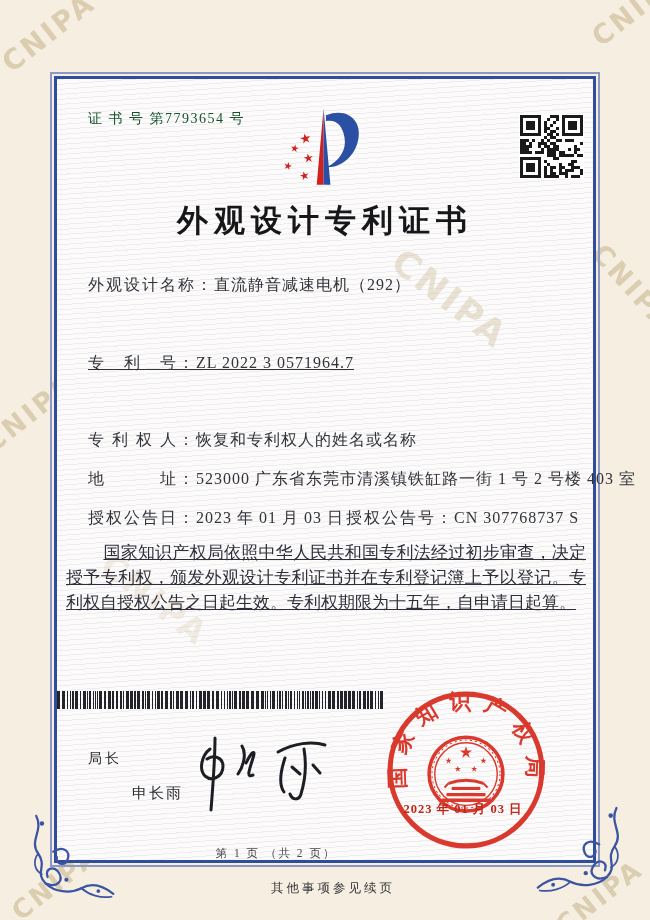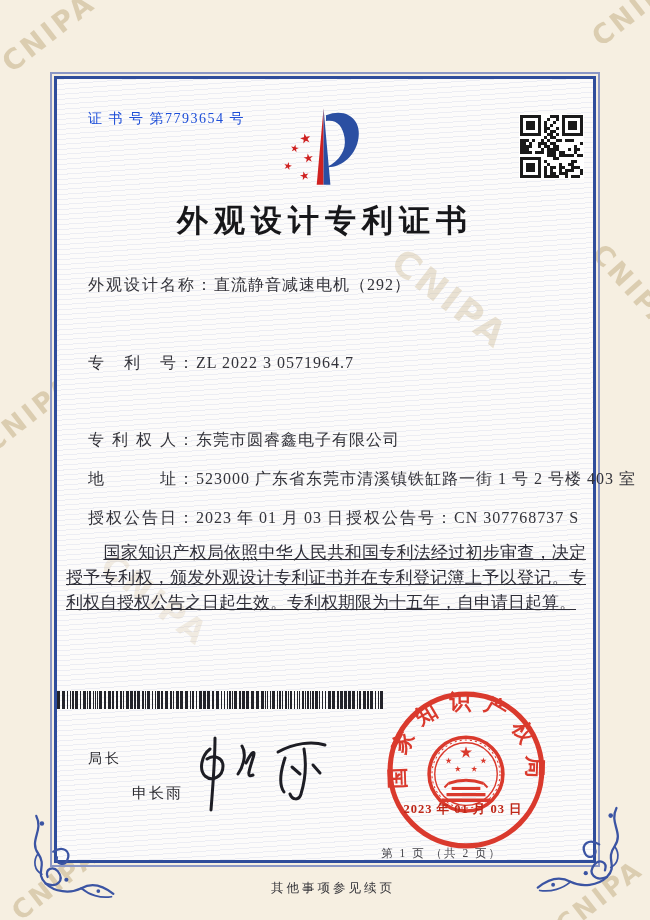--- a/index.html
+++ b/index.html
@@ -29,21 +29,21 @@
   .frame-inner{
     width:100%;height:100%;box-sizing:border-box;
     border:3px solid #2f4d9b;
     background:#fcfbfa;
     background-image:repeating-linear-gradient(176deg,
       rgba(128,142,198,0.13) 0px, rgba(128,142,198,0.13) 1px,
       rgba(255,255,255,0) 1px, rgba(255,255,255,0) 5px);
   }
   .cert-no{
     position:absolute;left:88px;top:110px;
-    font-size:14px;letter-spacing:1.5px;color:#1d4ed8;
+    font-size:14px;letter-spacing:1.5px;color:#14532d;
   }
   .logo{position:absolute;left:282px;top:106px;}
   .qr{position:absolute;left:519px;top:114px;background:#fff;padding:1px;}
   .title{
     position:absolute;left:50px;top:200px;width:550px;
     text-align:center;font-size:31px;font-weight:bold;
     letter-spacing:6px;color:#17171a;
   }
   .field-row{
     position:absolute;left:88px;width:500px;
@@ -59,21 +59,21 @@
   .barcode{position:absolute;left:57px;top:691px;}
   .sig-title{position:absolute;left:88px;top:750px;font-size:14px;letter-spacing:3px;color:#2b2b30;font-family:Liberation Mono, monospace;}
   .sig-name{position:absolute;left:88px;top:784px;font-size:15px;letter-spacing:2px;color:#2b2b30;margin-left:44px;}
   .sig-draw{position:absolute;left:182px;top:733px;}
   .seal{position:absolute;left:384px;top:688px;opacity:0.95;}
   .seal-date{
     position:absolute;left:378px;top:801px;width:170px;text-align:center;
     font-size:12.5px;font-weight:bold;color:#bf2718;letter-spacing:1px;
   }
   .page-indicator{
-    position:absolute;left:50px;top:846px;width:452px;text-align:right;
+    position:absolute;left:50px;top:846px;width:452px;text-align:center;
     font-size:11.5px;letter-spacing:2px;color:#46464c;
   }
   .footer-note{
     position:absolute;left:0;top:880px;width:650px;text-align:center;
     font-size:12.5px;letter-spacing:3px;color:#333338;margin-left:8px;
   }
   .orn{position:absolute;}
   .orn-left{left:24px;top:814px;}
   .orn-right{left:532px;top:802px;transform:scaleX(-1);}
 </style>
@@ -343,25 +343,25 @@
       <rect x="51" y="60" width="3" height="3" fill="#1a1a1a"></rect>
       <rect x="54" y="60" width="3" height="3" fill="#1a1a1a"></rect>
       <rect x="57" y="60" width="3" height="3" fill="#1a1a1a"></rect>
     </svg>
 
   <div class="title">外观设计专利证书</div>
 
   <div class="field-row" style="top:275px;">
     <span class="lbl">外观设计名称：</span><span>直流静音减速电机（292）</span>
   </div>
-  <div class="field-row" style="top:353px;">
+  <div class="field-row" style="top:353px;text-decoration:underline;">
     <span class="lbl">专　利　号：</span><span>ZL 2022 3 0571964.7</span>
   </div>
   <div class="field-row" style="top:430px;">
-    <span class="lbl">专 利 权 人：</span><span>东莞市圆睿鑫电子有限公司</span>
+    <span class="lbl">专 利 权 人：</span><span>恢复和专利权人的姓名或名称</span>
   </div>
   <div class="field-row" style="top:469px;text-align:right;">
     <span class="lbl">地　　　址：</span><span>523000 广东省东莞市清溪镇铁缸路一街 1 号 2 号楼 403 室</span>
   </div>
   <div class="field-row" style="top:508px;">
     <span><span class="lbl">授权公告日：</span><span>2023 年 01 月 03 日</span></span>
     <span class="grant-no-part"><span class="lbl">授权公告号：</span><span>CN 307768737 S</span></span>
   </div>
 
   <div class="paras">

